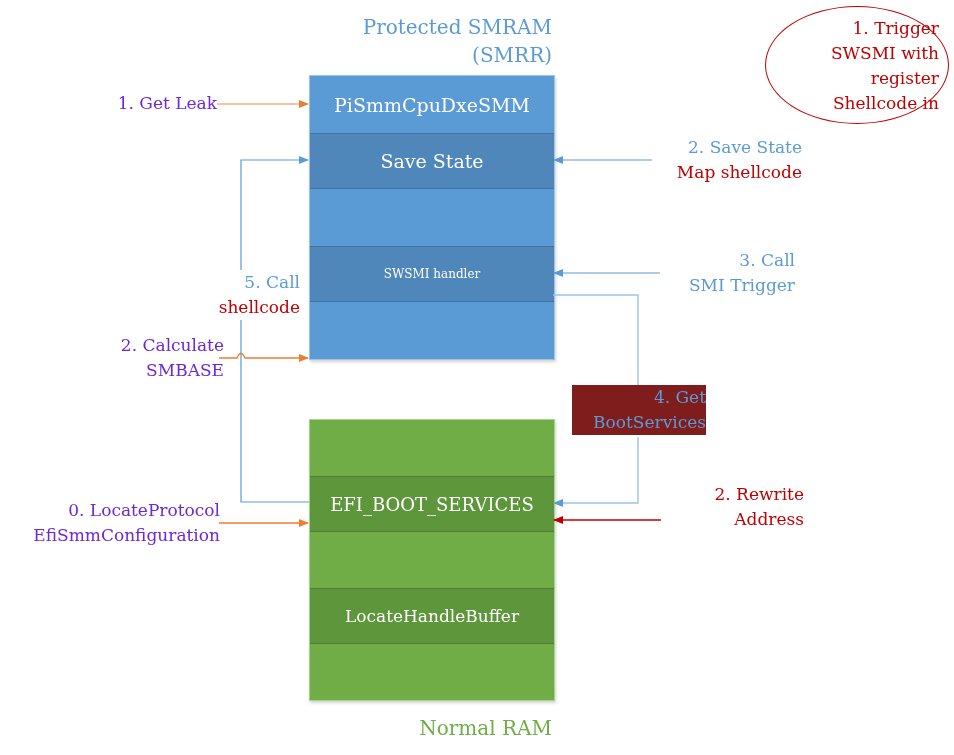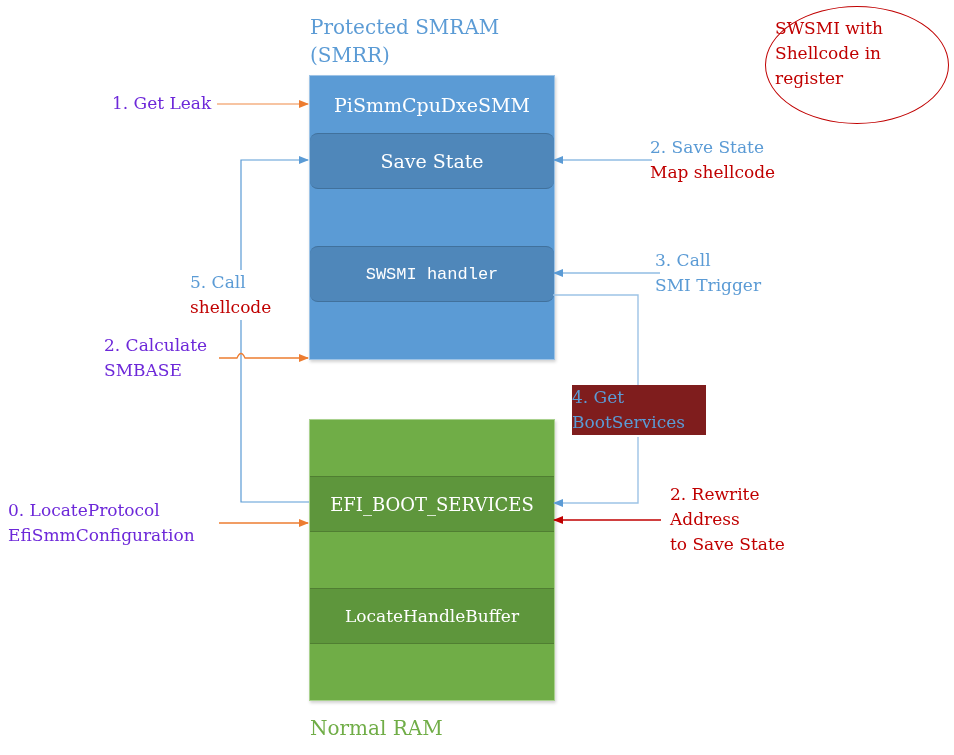--- a/index.html
+++ b/index.html
@@ -1,28 +1,28 @@
 <!DOCTYPE html>
 <html><head>
 <meta charset="utf-8">
 <style>
   html, body { margin: 0; padding: 0; background: #ffffff; }
   body { width: 954px; height: 755px; position: relative; overflow: hidden;
          font-family: "DejaVu Serif", "Liberation Serif", serif; }
-  .txt { position: absolute; text-align: left; font-size: 17px; line-height: 25px; white-space: nowrap; }
+  .txt { position: absolute; text-align: right; font-size: 17px; line-height: 25px; white-space: nowrap; }
   .blue { color: #5b9bd5; }
   .orange { color: #6d28d9; }
   .red { color: #c00000; }
   .green { color: #70ad47; }
   .title { font-size: 20px; line-height: 28px; }
   .block { position: absolute; left: 309px; width: 244px; box-shadow: 1px 2px 3px rgba(0,0,0,0.18); }
   .row { position: absolute; left: 0; width: 244px; display: flex; align-items: center; justify-content: center;
          color: #ffffff; font-size: 19px; box-sizing: border-box; }
   .smram { background: #5b9bd5; border: 1px solid #9dc3e6; }
-  .smram .dark { background: #4f87ba; border-top: 1px solid #41719c; border-bottom: 1px solid #41719c; border-radius: 8px; }
+  .smram .dark { background: #4f87ba; border-top: 1px solid #41719c; border-bottom: 1px solid #41719c; }
   .ram { background: #70ad47; border: 1px solid #a9d18e; }
   .ram .dark { background: #5e963c; border-top: 1px solid #507e32; border-bottom: 1px solid #507e32; }
   svg.lines { position: absolute; left: 0; top: 0; }
   .ellipse { position: absolute; left: 765px; top: 6px; width: 184px; height: 118px; border: 1.3px solid #c00000;
              border-radius: 50%; box-sizing: border-box; }
 </style>
 </head>
 <body>
 
 <div class="txt blue title" style="left:310px; top:13px; width:242px;">
@@ -32,21 +32,21 @@
 <div class="txt green title" style="left:310px; top:714px; width:242px;">Normal RAM</div>
 
 <div class="block smram" style="top:75px; height:283px;">
   <div class="row" style="top:0; height:57px;">
     <span>PiSmmCpuDxeSMM</span>
   </div>
   <div class="row dark" style="top:57px; height:56px;">
     <span>Save State</span>
   </div>
   <div class="row" style="top:113px; height:57px;"></div>
-  <div class="row dark" style="top:170px; height:56px; font-size:17px;font-family:Liberation Mono, monospace;">
+  <div class="row dark" style="top:170px; height:56px; font-size:12px;">
     <span>SWSMI handler</span>
   </div>
   <div class="row" style="top:226px; height:55px;"></div>
 </div>
 
 <div class="block ram" style="top:419px; height:280px;">
   <div class="row" style="top:0; height:56px;"></div>
   <div class="row dark" style="top:56px; height:56px; font-size:18px;">
     <span>EFI_BOOT_SERVICES</span>
   </div>
@@ -83,23 +83,24 @@
   <line x1="660" y1="273" x2="554" y2="273" stroke="#5b9bd5" stroke-width="1.2" marker-end="url(#arB)"></line>
 
   <polyline points="553,295 638,295 638,385" fill="none" stroke="#9dc3e6" stroke-width="1.4"></polyline>
   <polyline points="638,437 638,503 554,503" fill="none" stroke="#9dc3e6" stroke-width="1.4" marker-end="url(#arB)"></polyline>
 
   <line x1="661" y1="520" x2="554" y2="520" stroke="#c00000" stroke-width="1.3" marker-end="url(#arR)"></line>
 </svg>
 
 <div class="ellipse"></div>
 <div class="txt red" style="left:775px; top:16px; width:164px; line-height:25px;">
+  <div>1. Trigger</div>
   <div>SWSMI with</div>
+  <div>register</div>
   <div>Shellcode in</div>
-  <div>register</div>
 </div>
 
 <div class="txt orange" style="left:112px; top:91px; width:105px;">1. Get Leak</div>
 
 <div class="txt" style="left:650px; top:135px; width:152px;">
   <div class="blue">2. Save State</div>
   <div class="red">Map shellcode</div>
 </div>
 
 <div class="txt blue" style="left:655px; top:248px; width:140px;">
@@ -123,14 +124,13 @@
 </div>
 
 <div class="txt orange" style="left:8px; top:498px; width:212px;">
   <div>0. LocateProtocol</div>
   <div>EfiSmmConfiguration</div>
 </div>
 
 <div class="txt red" style="left:670px; top:482px; width:134px;">
   <div>2. Rewrite</div>
   <div>Address</div>
-  <div>to Save State</div>
 </div>
 
 </body></html>

